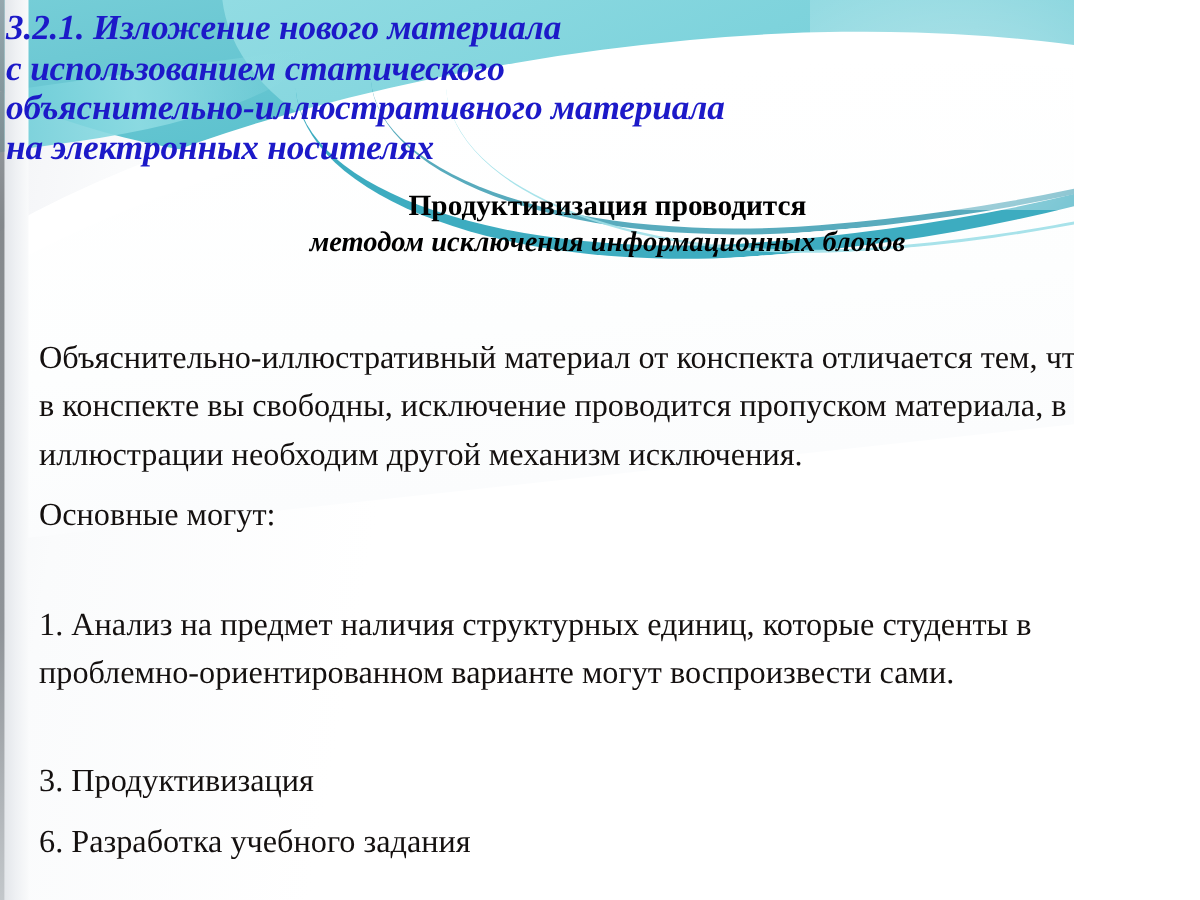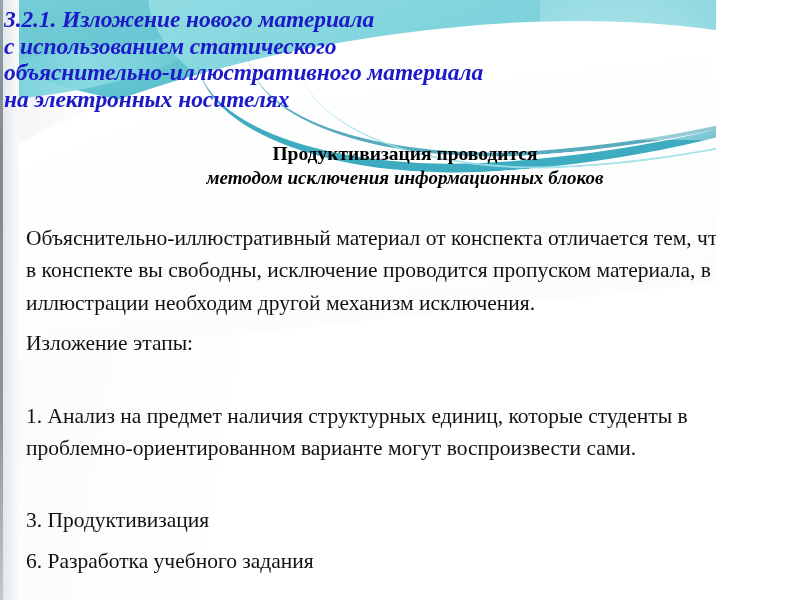--- a/index.html
+++ b/index.html
@@ -143,21 +143,21 @@
     font-weight: bold;
     font-style: italic;
     font-size: 23.5px;
     line-height: 26.5px;
     letter-spacing: -0.1px;
     white-space: pre-line;
   }
   .subtitle {
     position: absolute;
     left: 40px;
-    top: 142px;
+    top: 126px;
     width: 730px;
     text-align: center;
     color: #000000;
     font-weight: bold;
     font-size: 19.5px;
     line-height: 24px;
   }
   .subtitle .ln2 {
     font-style: italic;
     font-size: 19px;
@@ -207,20 +207,20 @@
 объяснительно-иллюстративного  материала
 на электронных носителях</div>
 
     <div class="subtitle">
       <div class="ln1">Продуктивизация проводится</div>
       <div class="ln2">методом исключения информационных блоков</div>
     </div>
 
     <div class="body">
       <p class="para">Объяснительно-иллюстративный материал от конспекта отличается тем, что в конспекте вы свободны, исключение проводится пропуском материала, в иллюстрации необходим другой механизм исключения.</p>
-      <p class="para gap-sm">Изложение этапы:</p>
+      <p class="para gap-sm">Основные могут:</p>
       <p class="para gap-sm ind"> 1. Анализ на предмет наличия структурных единиц, которые студенты в проблемно-ориентированном варианте могут воспроизвести сами.</p>
       <p class="para gap-sm ind"> 3. Продуктивизация</p>
       <p class="para gap-sm">6. Разработка учебного задания</p>
     </div>
 
   </div>
 </div>
 
 </body></html>

